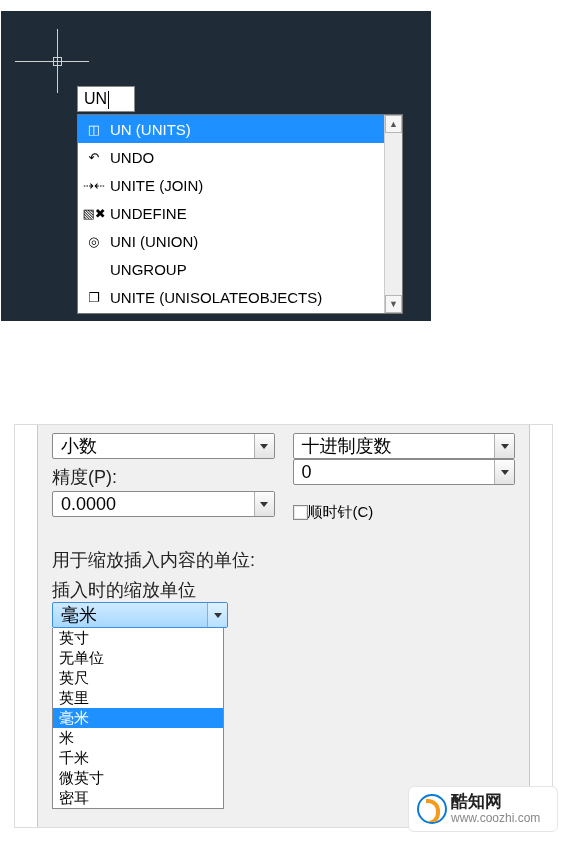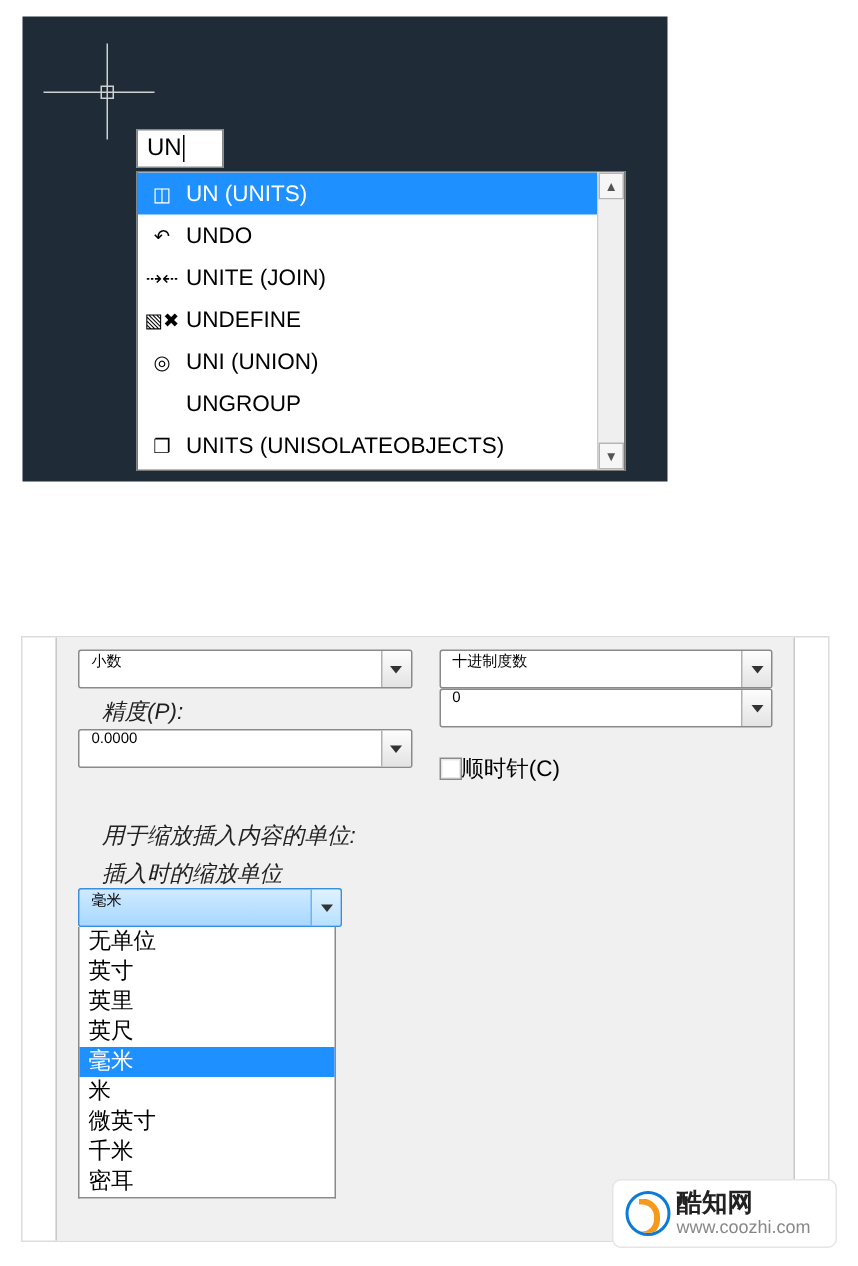--- a/index.html
+++ b/index.html
@@ -9,21 +9,21 @@
     background: #fff;
     font-family: "Microsoft YaHei", Arial, sans-serif;
     font-size: 14px;
     position: relative;
     overflow: hidden;
   }
 
   
   .panel-top {
     position: absolute;
-    left: 15px;
+    left: 1px;
     top: 11px;
     width: 430px;
     height: 310px;
     background: #1f2c37;
   }
   .crosshair {
     position: absolute;
     left: 50px;
     top: 44px;
     width: 14px;
@@ -135,35 +135,34 @@
     border-right: 1px solid #c8c8c8;
     padding: 8px 14px;
   }
   .row2 {
     display: flex;
     gap: 18px;
     align-items: flex-start;
   }
   .col { flex: 1; min-width: 0; }
   .lbl {
-    font-size: 15px;
+    font-size: 18px;
     color: #222;
-    margin: 6px 16px 2px;
-    font-style: italic;
+    margin: 6px 0 2px;
   }
   .dropdown {
     position: relative;
     height: 26px;
     background: #fff;
     border: 1px solid #8a8a8a;
     border-radius: 2px;
     display: flex;
-    align-items: flex-start;
+    align-items: center;
     padding: 0 22px 0 8px;
-    font-size: 10px;
+    font-size: 18px;
     overflow: hidden;
   }
   .dropdown.active {
     background: linear-gradient(#cfeaff,#a7d8ff);
     border: 1px solid #3a8de0;
   }
   .dropdown .dd-btn {
     position: absolute;
     right: 0; top: 0; bottom: 0;
     width: 20px;
@@ -285,21 +284,21 @@
         <div class="suggest-item">
           <span class="sicon">◎</span>
           <span>UNI (UNION)</span>
         </div>
         <div class="suggest-item">
           <span class="sicon"></span>
           <span>UNGROUP</span>
         </div>
         <div class="suggest-item">
           <span class="sicon">❐</span>
-          <span>UNITS (UNISOLATEOBJECTS)</span>
+          <span>UNITE (UNISOLATEOBJECTS)</span>
         </div>
       </div>
     <div class="scrollbar">
       <div class="sb-btn">▲</div>
       <div class="sb-track"></div>
       <div class="sb-btn">▼</div>
     </div>
   </div>
 </div>
 
@@ -348,28 +347,28 @@
       <div class="lbl" style="margin-bottom:0">插入时的缩放单位</div>
 
       <div style="width:176px">
         <div class="dropdown active">
           <span>毫米</span>
           <span class="dd-btn">
               <span class="tri-down"></span>
             </span>
         </div>
         <div class="unit-list" id="unit-list">
+            <div class="unit-item">英寸</div>
             <div class="unit-item">无单位</div>
-            <div class="unit-item">英寸</div>
+            <div class="unit-item">英尺</div>
             <div class="unit-item">英里</div>
-            <div class="unit-item">英尺</div>
             <div class="unit-item selected">毫米</div>
             <div class="unit-item">米</div>
+            <div class="unit-item">千米</div>
             <div class="unit-item">微英寸</div>
-            <div class="unit-item">千米</div>
             <div class="unit-item">密耳</div>
           </div>
       </div>
     </div>
 
   </div>
 </div>
 
 <div class="watermark">
   <div class="wm-logo"></div>

